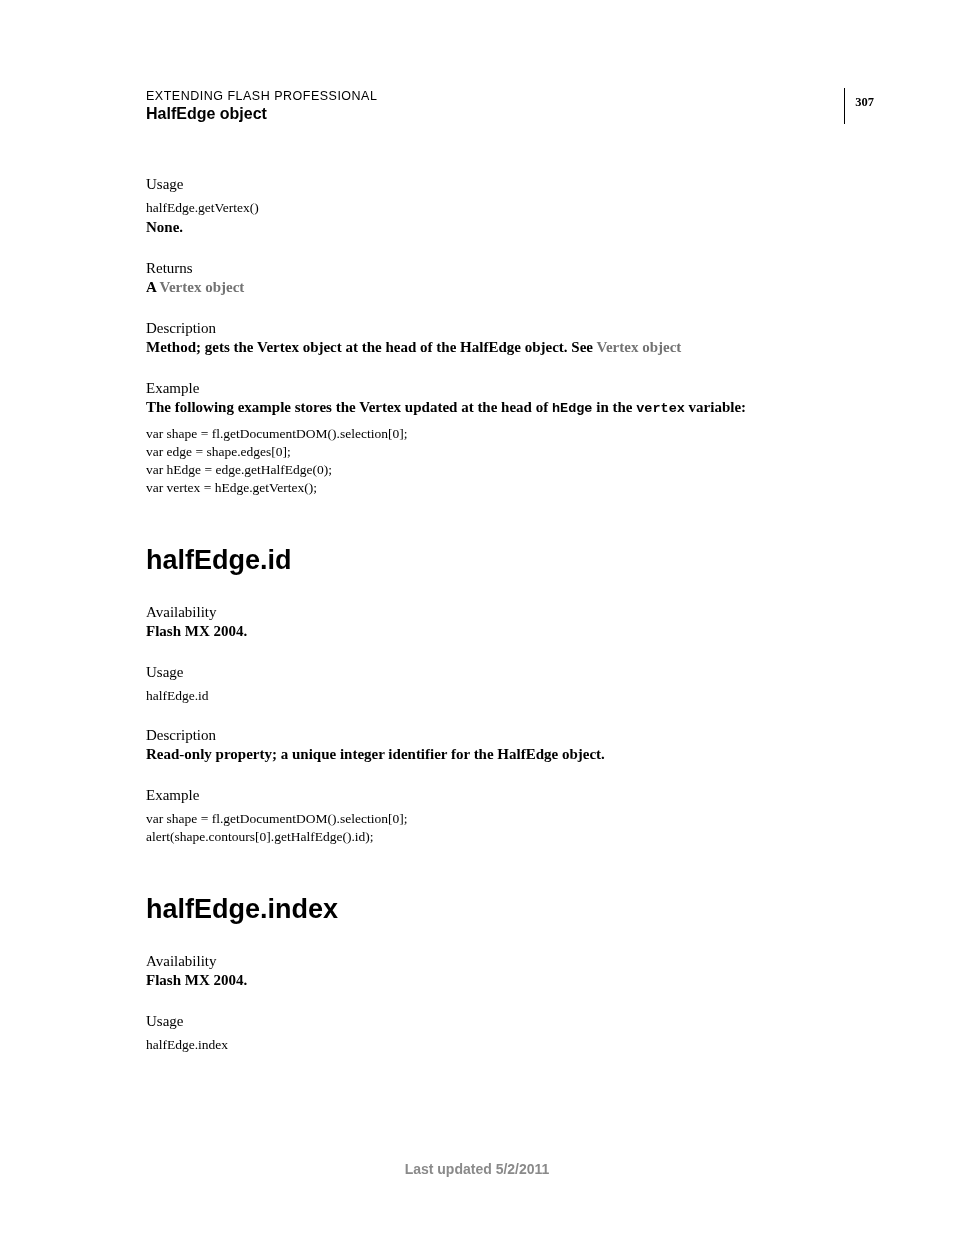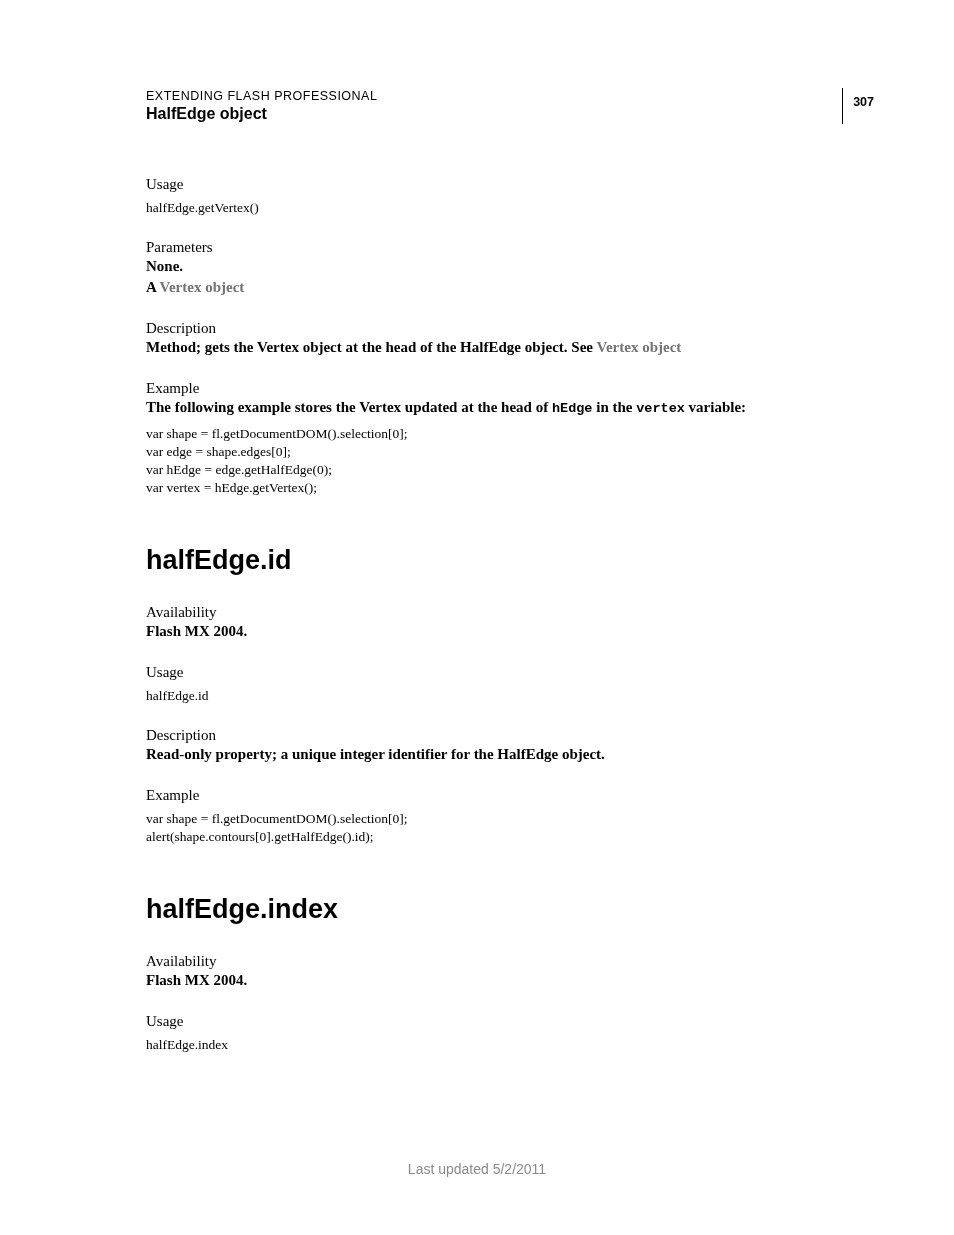--- a/index.html
+++ b/index.html
@@ -27,21 +27,21 @@
     color: #000;
     font-weight: 400;
   }
   .subtitle {
     font-family: "Myriad Pro", "Helvetica Neue", Arial, sans-serif;
     font-size: 16px;
     font-weight: 700;
     margin-top: 2px;
   }
   .pagenum {
-    font-family: Liberation Sans, sans-serif;
+    font-family: Liberation Serif, serif;
     font-size: 12.5px;
     font-weight: 700;
     border-left: 1.5px solid #000;
     padding-left: 10px;
     line-height: 28px;
     height: 36px;
   }
   .content { margin-top: 52px; }
   .label {
     font-family: "Minion Pro", Georgia, serif;
@@ -77,44 +77,44 @@
   }
   .after-heading { margin-top: 28px !important; }
   .footer {
     position: absolute;
     bottom: 58px;
     left: 0;
     right: 0;
     text-align: center;
     font-family: "Myriad Pro", "Helvetica Neue", Arial, sans-serif;
     font-size: 14px;
-    font-weight: 400;
+    font-weight: 700;
     color: #8a8a8a;
   }
 </style>
 </head>
 <body>
 
 <div class="page">
   <div class="header-row">
     <div class="header-left">
       <div class="doc-title">EXTENDING FLASH PROFESSIONAL</div>
       <div class="subtitle">HalfEdge object</div>
     </div>
     <div class="pagenum">307</div>
   </div>
 
   <div class="content">
 
     <div class="label">Usage</div>
     <div class="code-block">halfEdge.getVertex()</div>
 
-    <div class="label">Parameters</div>
     <div class="body-text">None.</div>
 
+    <div class="label">Returns</div>
     <div class="body-text">
       <span>A </span><span class="link">Vertex object</span>
     </div>
 
     <div class="label">Description</div>
     <div class="body-text">
       <span>Method; gets the Vertex object at the head of the HalfEdge object. See </span><span class="link">Vertex object</span>
     </div>
 
     <div class="label">Example</div>

